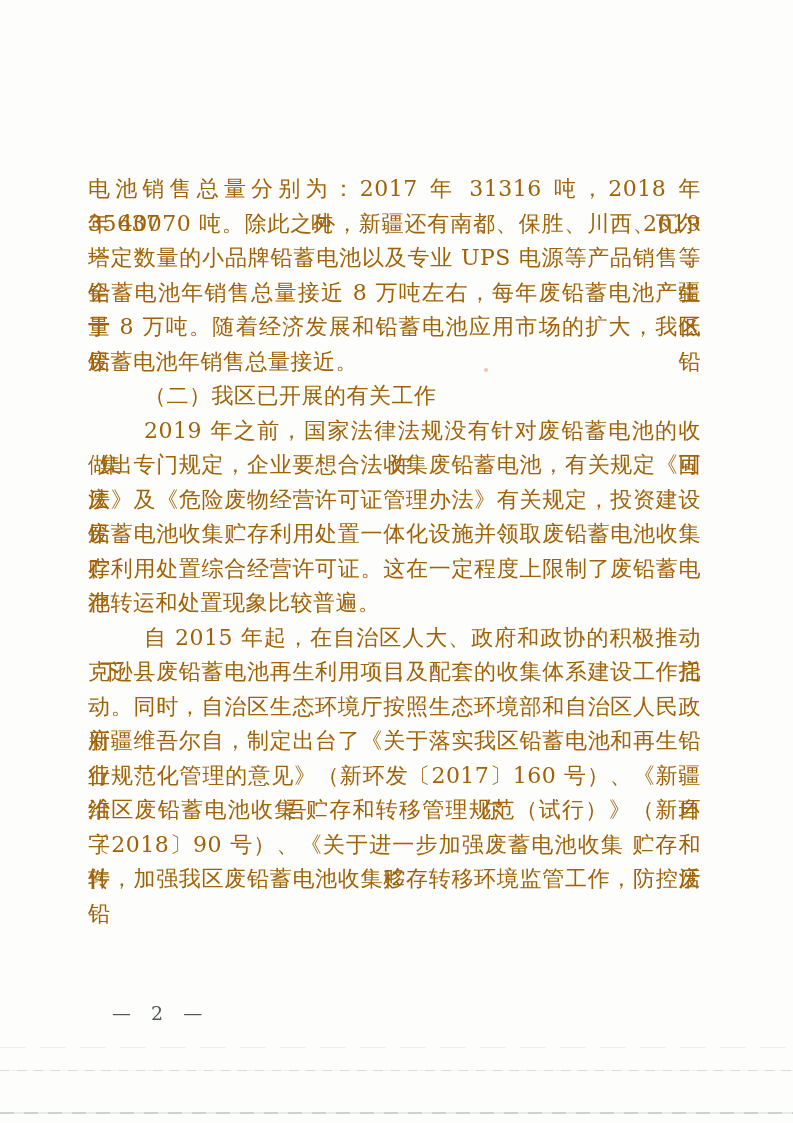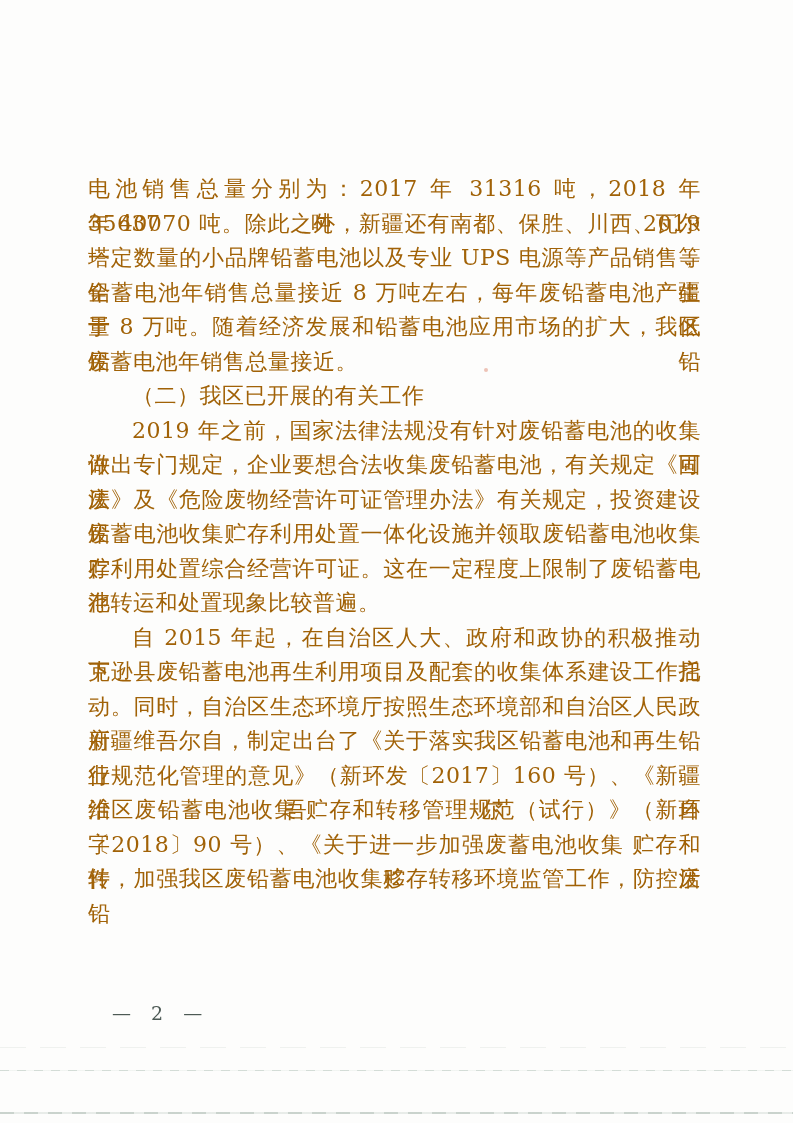--- a/index.html
+++ b/index.html
@@ -31,20 +31,21 @@
     text-align-last: left;
     text-justify: inter-character;
     letter-spacing: 0.5px;
   }
   .line.just {
     white-space: normal;
     text-align-last: justify;
   }
   .line.indent {
     text-indent: 2em;
+    margin-left: 12px;
   }
   .line.heading {
     font-weight: 500;
   }
   .footer {
     position: absolute;
     left: 112px;
     top: 1002px;
     font-size: 19px;
     color: #4d5a55;

